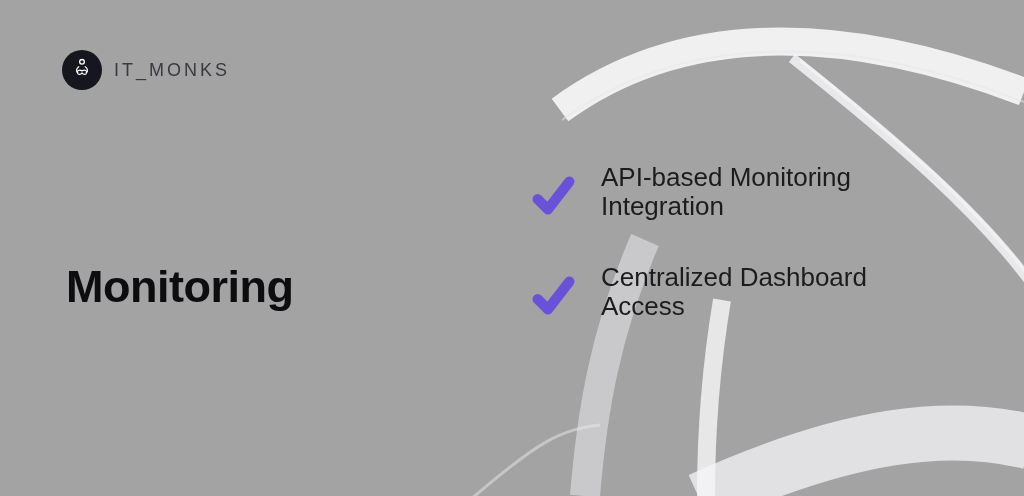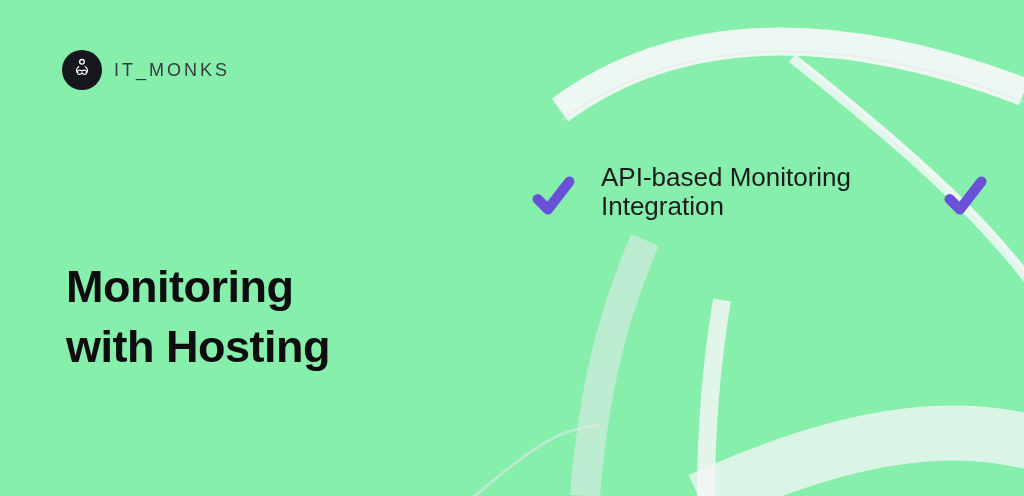--- a/index.html
+++ b/index.html
@@ -2,21 +2,21 @@
 <html><head>
 <meta charset="utf-8">
 <style>
   html, body { margin: 0; padding: 0; }
   body { font-family: "Liberation Sans", sans-serif; }
 
   .canvas {
     position: relative;
     width: 1024px;
     height: 496px;
-    background: #86efac;
+    background: #a3a3a3;
     overflow: hidden;
   }
 
   .bg-swirls {
     position: absolute;
     inset: 0;
     pointer-events: none;
   }
 
   
@@ -55,21 +55,21 @@
     letter-spacing: -0.5px;
     color: #0d0d0f;
   }
 
   
   .features {
     position: absolute;
     left: 531px;
     top: 163px;
     display: flex;
-    flex-direction: row;
+    flex-direction: column;
     gap: 42px;
   }
   .feature-row {
     display: flex;
     align-items: flex-start;
     gap: 25px;
   }
   .feature-check {
     flex: 0 0 auto;
     margin-top: 12px;
@@ -106,38 +106,38 @@
           <path d="M25 18 C28.5 20 29.5 24.5 26.5 27" stroke="#ffffff" stroke-width="2" stroke-linecap="round"></path>
           <path d="M20 24.5 C15.5 21.5 11 25 13.5 28.5 C15.5 31 19 29.5 20 27.5 C21 29.5 24.5 31 26.5 28.5 C29 25 24.5 21.5 20 24.5 Z" stroke="#ffffff" stroke-width="1.8" stroke-linejoin="round"></path>
         </svg>
       </span>
     </div>
     <span class="logo-text">IT_MONKS</span>
   </div>
 
   <div class="headline">
     <div>Monitoring</div>
-    <div>with Hosting</div>
   </div>
 
   <div class="features">
 
     <div class="feature-row">
       <span class="feature-check">
         <svg width="45" height="41" viewBox="0 0 48 44" fill="none">
           <path d="M7 26 L18 37 L41 7" stroke="#6A52D8" stroke-width="11" stroke-linecap="round" stroke-linejoin="round"></path>
         </svg>
       </span>
       <span class="feature-label">API-based Monitoring Integration</span>
     </div>
 
     <div class="feature-row">
       <span class="feature-check">
         <svg width="45" height="41" viewBox="0 0 48 44" fill="none">
           <path d="M7 26 L18 37 L41 7" stroke="#6A52D8" stroke-width="11" stroke-linecap="round" stroke-linejoin="round"></path>
         </svg>
       </span>
+      <span class="feature-label">Centralized Dashboard Access</span>
     </div>
 
 
   </div>
 
 </div>
 
 </body></html>

